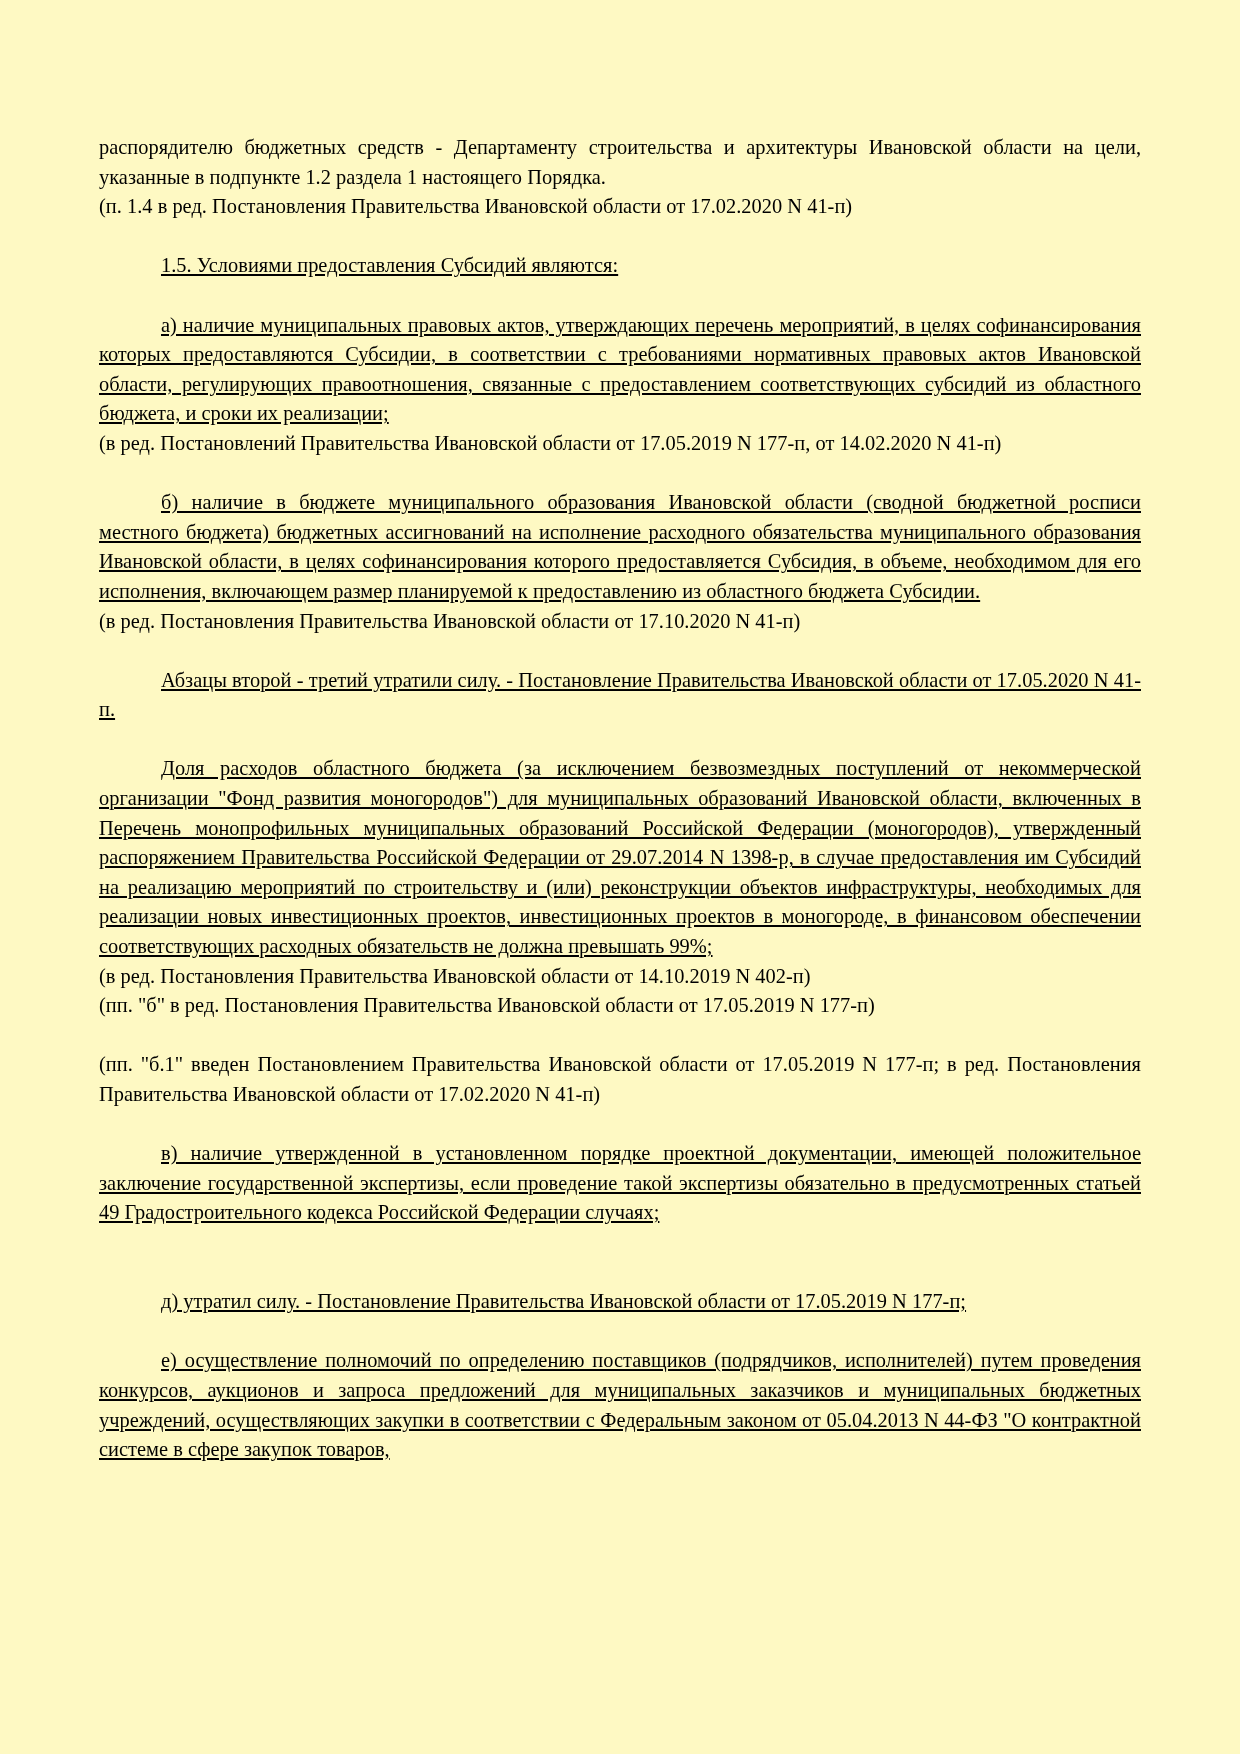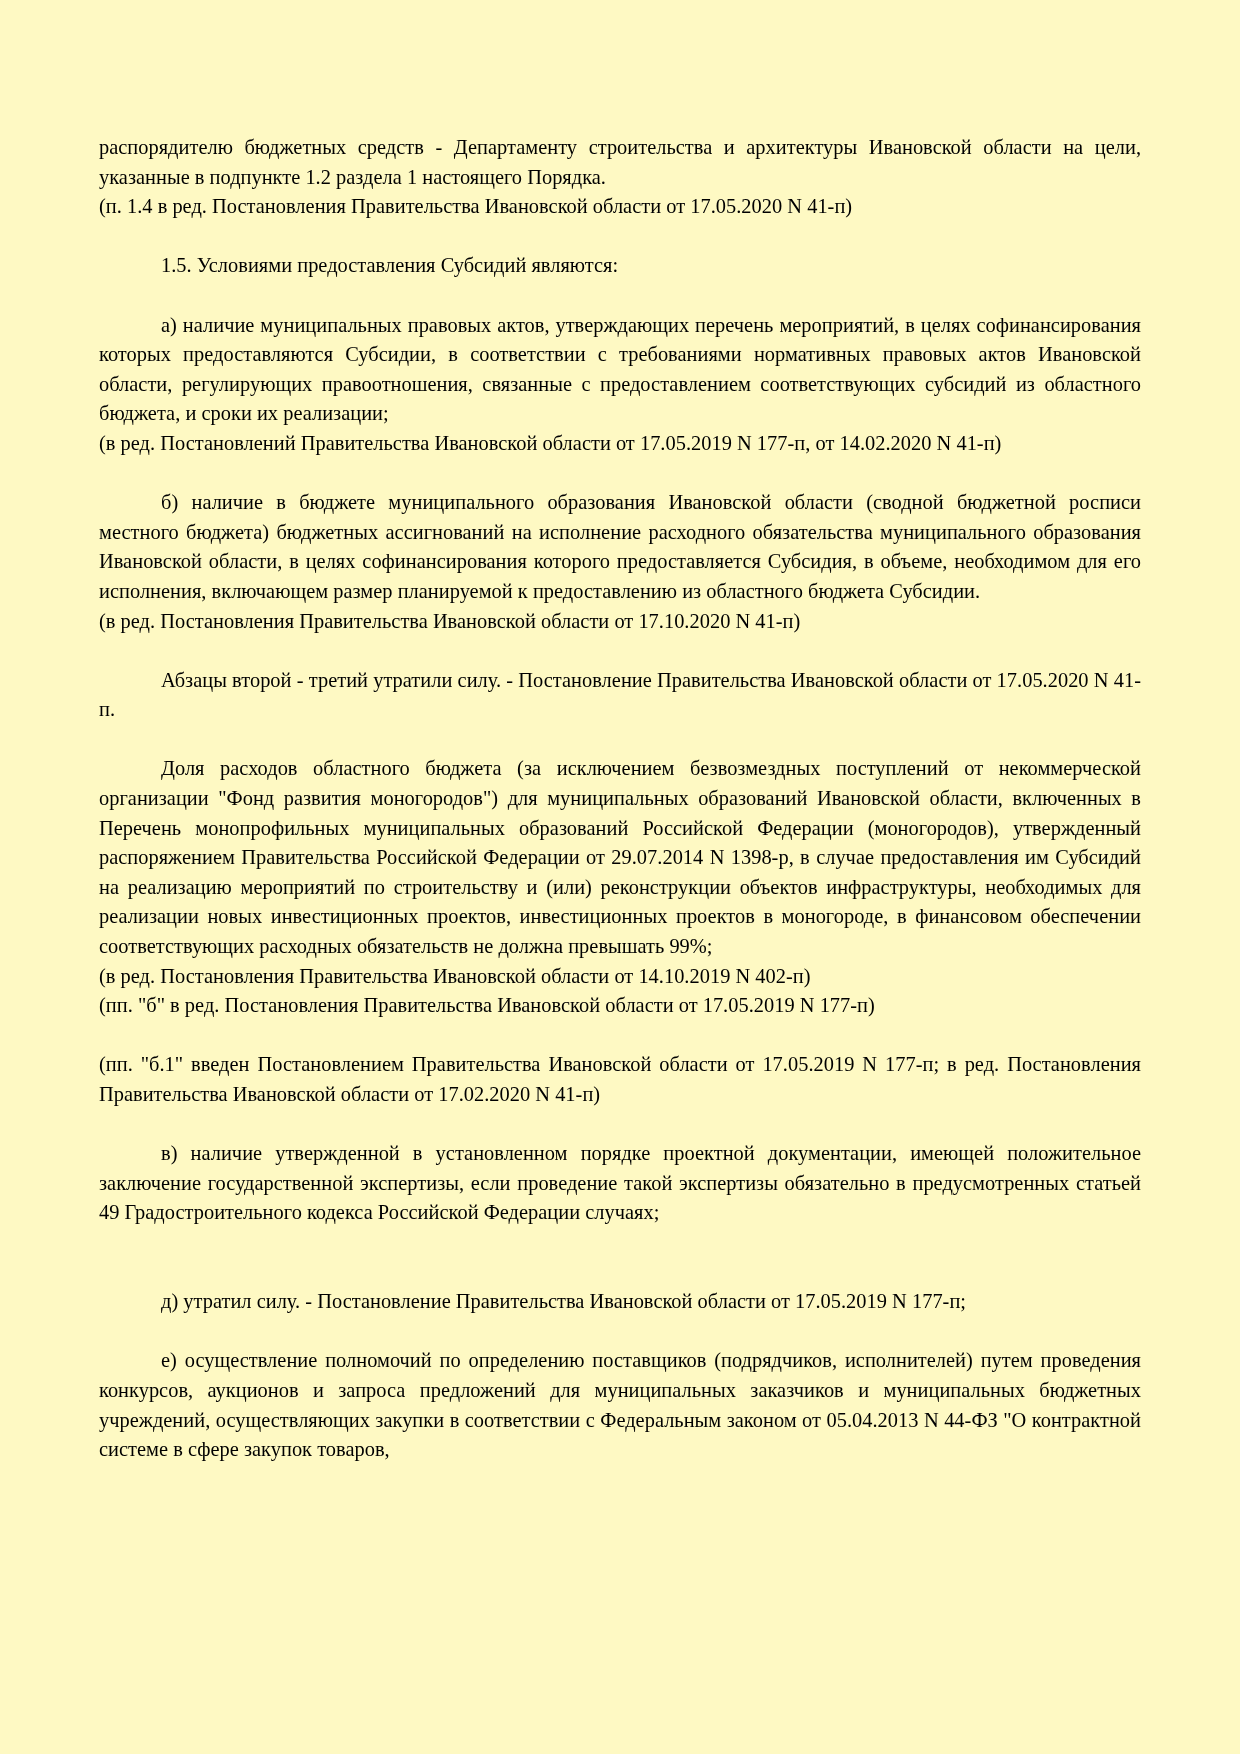--- a/index.html
+++ b/index.html
@@ -33,36 +33,37 @@
     line-height: 29.6px;
     text-align: justify;
     text-justify: inter-word;
     hyphens: none;
     -webkit-hyphens: none;
     letter-spacing: 0.02px;
   }
   
   p.indent {
     text-indent: 62px;
+    text-decoration: underline;
   }
   
   p.noindent {
     text-indent: 0;
   }
   .spacer-para { height: 29.6px; }
 </style>
 </head>
 <body>
 
 <div class="page">
   <div class="text-column">
 
     <p class="para noindent">распорядителю бюджетных средств - Департаменту строительства и архитектуры Ивановской области на цели, указанные в подпункте 1.2 раздела 1 настоящего Порядка.</p>
 
-    <p class="para noindent">(п. 1.4 в ред. Постановления Правительства Ивановской области от 17.05.2020 N 41-п)</p>
+    <p class="para noindent">(п. 1.4 в ред. Постановления Правительства Ивановской области от 17.02.2020 N 41-п)</p>
 
     <div class="spacer-para"></div>
 
     <p class="para indent">1.5. Условиями предоставления Субсидий являются:</p>
 
     <div class="spacer-para"></div>
 
     <p class="para indent">а) наличие муниципальных правовых актов, утверждающих перечень мероприятий, в целях софинансирования которых предоставляются Субсидии, в соответствии с требованиями нормативных правовых актов Ивановской области, регулирующих правоотношения, связанные с предоставлением соответствующих субсидий из областного бюджета, и сроки их реализации;</p>
 
     <p class="para noindent">(в ред. Постановлений Правительства Ивановской области от 17.05.2019 N 177-п, от 14.02.2020 N 41-п)</p>

